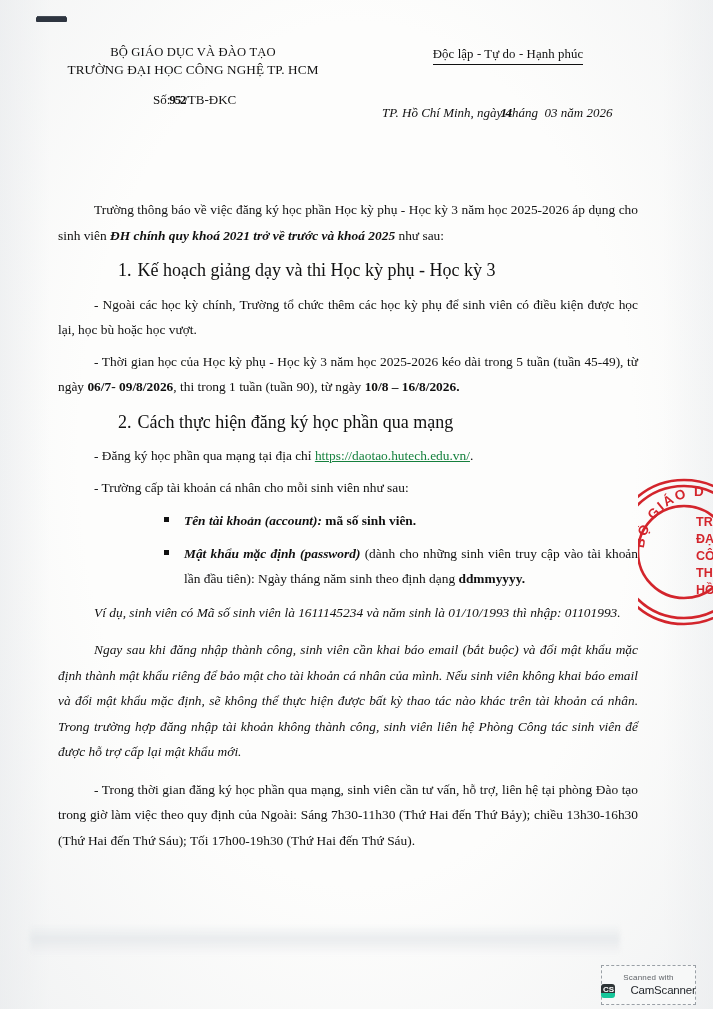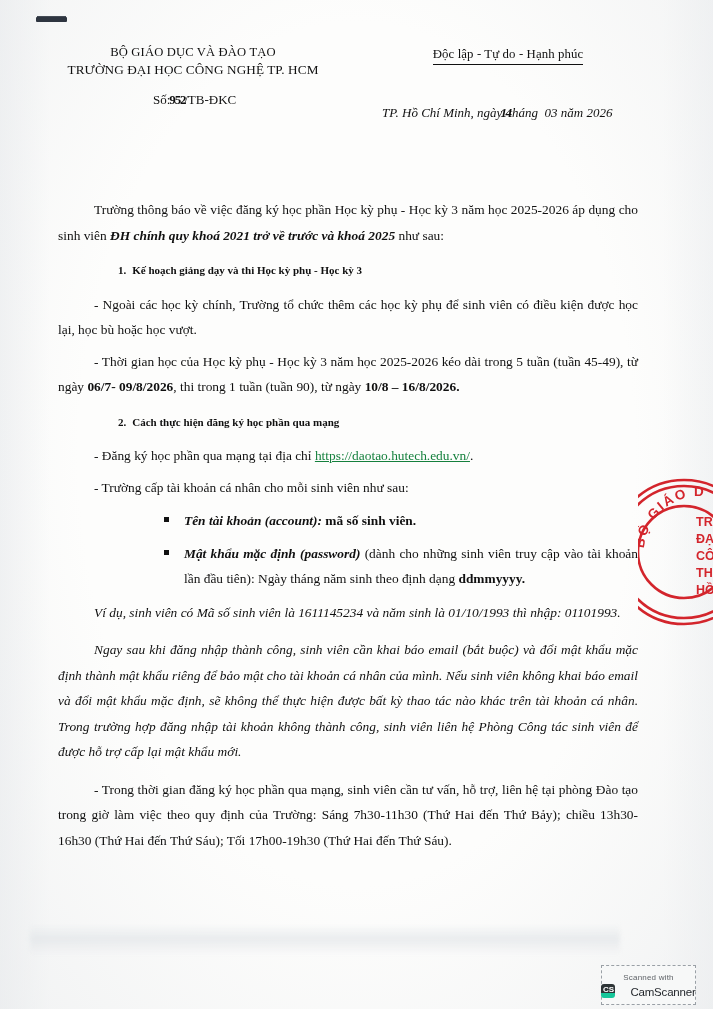--- a/index.html
+++ b/index.html
@@ -176,22 +176,22 @@
   .b { font-weight: bold; }
   .bi { font-weight: bold; font-style: italic; }
   .u { text-decoration: underline; }
   .link-text {
     text-decoration: underline;
     color: #15803d;
   }
 
   .heading {
     margin: 10px 0 8px 0;
-    font-weight: bold;
-    font-size: 11px;
+    font-weight: normal;
+    font-size: 18px;
     padding-left: 60px;
   }
   .heading .hnum { margin-right: 6px; }
 
   .dash-item {
     margin: 0 0 6px 0;
     text-indent: 36px;
   }
 
   .bullet-list {
@@ -243,21 +243,21 @@
     font-family: "Liberation Sans", sans-serif;
   }
   .cs-top {
     font-size: 8px;
     color: #5f6368;
     letter-spacing: 0.2px;
     margin-bottom: 2px;
   }
   .cs-bottom {
     display: flex;
-    align-items: flex-end;
+    align-items: flex-start;
     gap: 15px;
   }
   .cs-logo {
     width: 14px;
     height: 14px;
     border-radius: 3px;
     background: linear-gradient(180deg, #2d3436 0%, #2d3436 62%, #16c79a 62%, #16c79a 100%);
     color: #fff;
     font-size: 8px;
     font-weight: bold;
@@ -346,21 +346,21 @@
       </ul>
 
       <p class="p indent ital">Ví dụ, sinh viên có Mã số sinh viên là 1611145234 và năm sinh là 01/10/1993 thì nhập: 01101993.</p>
 
       <div class="spacer-sm"></div>
 
       <p class="p indent ital">Ngay sau khi đăng nhập thành công, sinh viên cần khai báo email (bắt buộc) và đổi mật khẩu mặc định thành mật khẩu riêng để bảo mật cho tài khoản cá nhân của mình. Nếu sinh viên không khai báo email và đổi mật khẩu mặc định, sẽ không thể thực hiện được bất kỳ thao tác nào khác trên tài khoản cá nhân. Trong trường hợp đăng nhập tài khoản không thành công, sinh viên liên hệ Phòng Công tác sinh viên để được hỗ trợ cấp lại mật khẩu mới.</p>
 
       <div class="spacer-sm"></div>
 
-      <p class="p dash-item">- Trong thời gian đăng ký học phần qua mạng, sinh viên cần tư vấn, hỗ trợ, liên hệ tại phòng Đào tạo trong giờ làm việc theo quy định của Trường: Sáng 7h30-11h30 (Thứ Hai đến Thứ Bảy); chiều 13h30-16h30 (Thứ Hai đến Thứ Sáu); Tối 17h00-19h30 (Thứ Hai đến Thứ Sáu).</p>
+      <p class="p dash-item">- Trong thời gian đăng ký học phần qua mạng, sinh viên cần tư vấn, hỗ trợ, liên hệ tại phòng Đào tạo trong giờ làm việc theo quy định của Ngoài: Sáng 7h30-11h30 (Thứ Hai đến Thứ Bảy); chiều 13h30-16h30 (Thứ Hai đến Thứ Sáu); Tối 17h00-19h30 (Thứ Hai đến Thứ Sáu).</p>
 
     </div>
 
     <div class="stamp">
       <svg width="150" height="150" viewBox="0 0 150 150" aria-hidden="true">
         <g fill="none" stroke="#d3252c" stroke-width="2.6">
           <circle cx="46" cy="75" r="72"></circle>
           <circle cx="46" cy="75" r="66"></circle>
           <circle cx="46" cy="75" r="46"></circle>
         </g>

